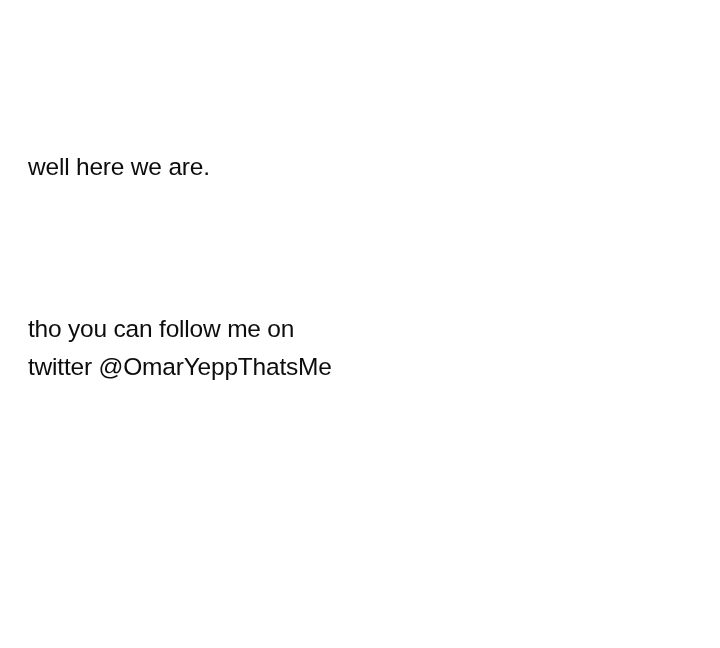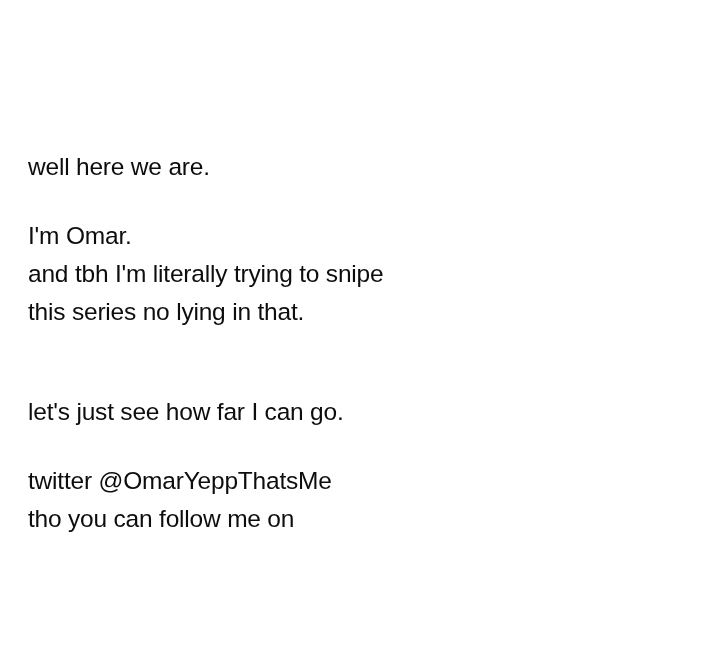--- a/index.html
+++ b/index.html
@@ -48,37 +48,29 @@
 <div class="page">
 
   <div class="text-block">
 
     <div class="para">
       <div class="line">well here we are.</div>
     </div>
 
     <div class="gap-sm"></div>
 
-    <div class="para">
-      <div class="line">I'm Omar.</div>
-      <div class="line">and tbh I'm literally trying to snipe</div>
-      <div class="line">this series no lying in that.</div>
-    </div>
 
     <div class="gap-lg"></div>
 
-    <div class="para">
-      <div class="line">let's just see how far I can go.</div>
-    </div>
 
     <div class="gap-sm"></div>
 
     <div class="para">
+      <div class="line">tho you can follow me on</div>
       <div class="line">twitter @OmarYeppThatsMe</div>
-      <div class="line">tho you can follow me on</div>
     </div>
 
     <div class="gap-sm"></div>
 
 
   </div>
 
 </div>
 
 </body></html>

